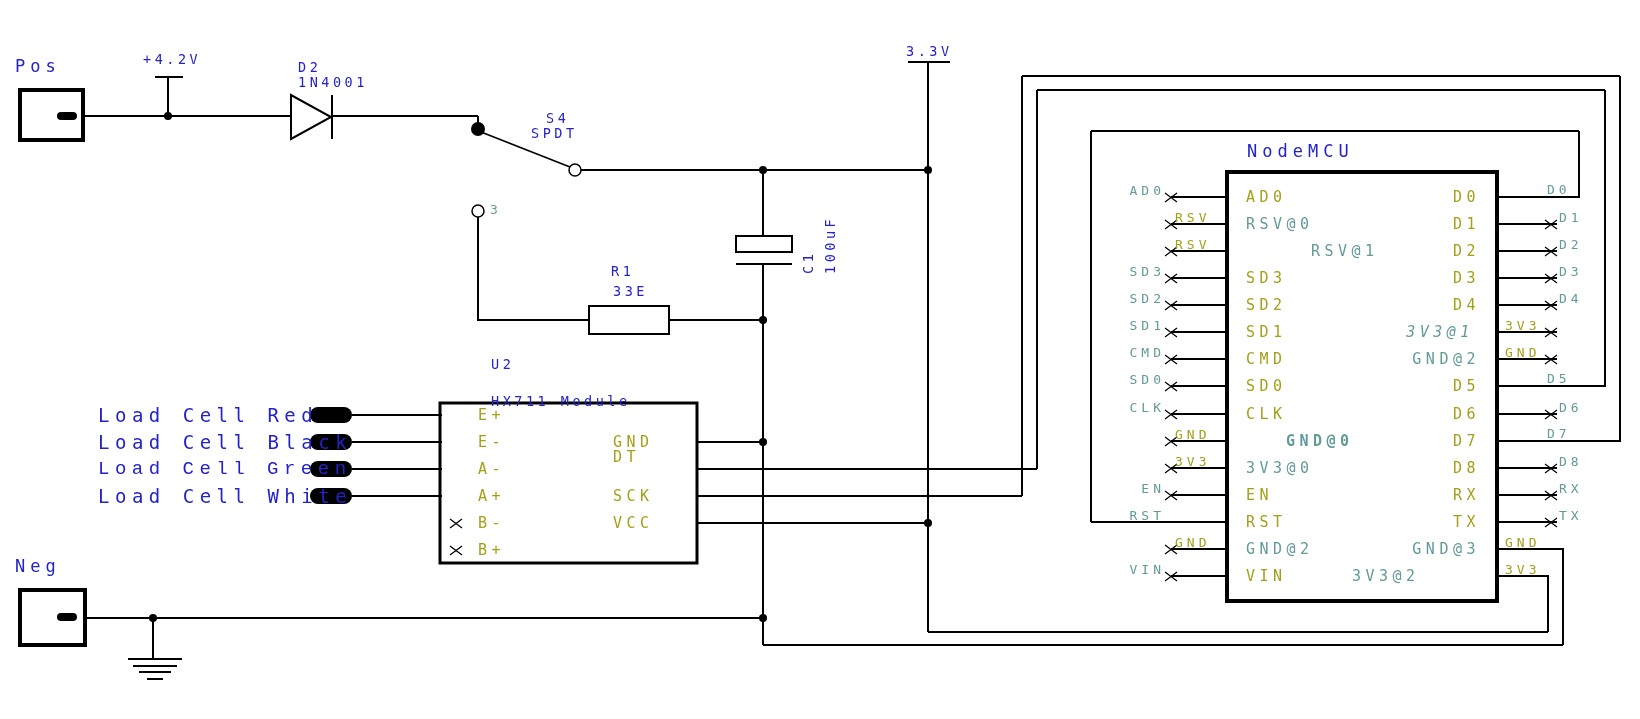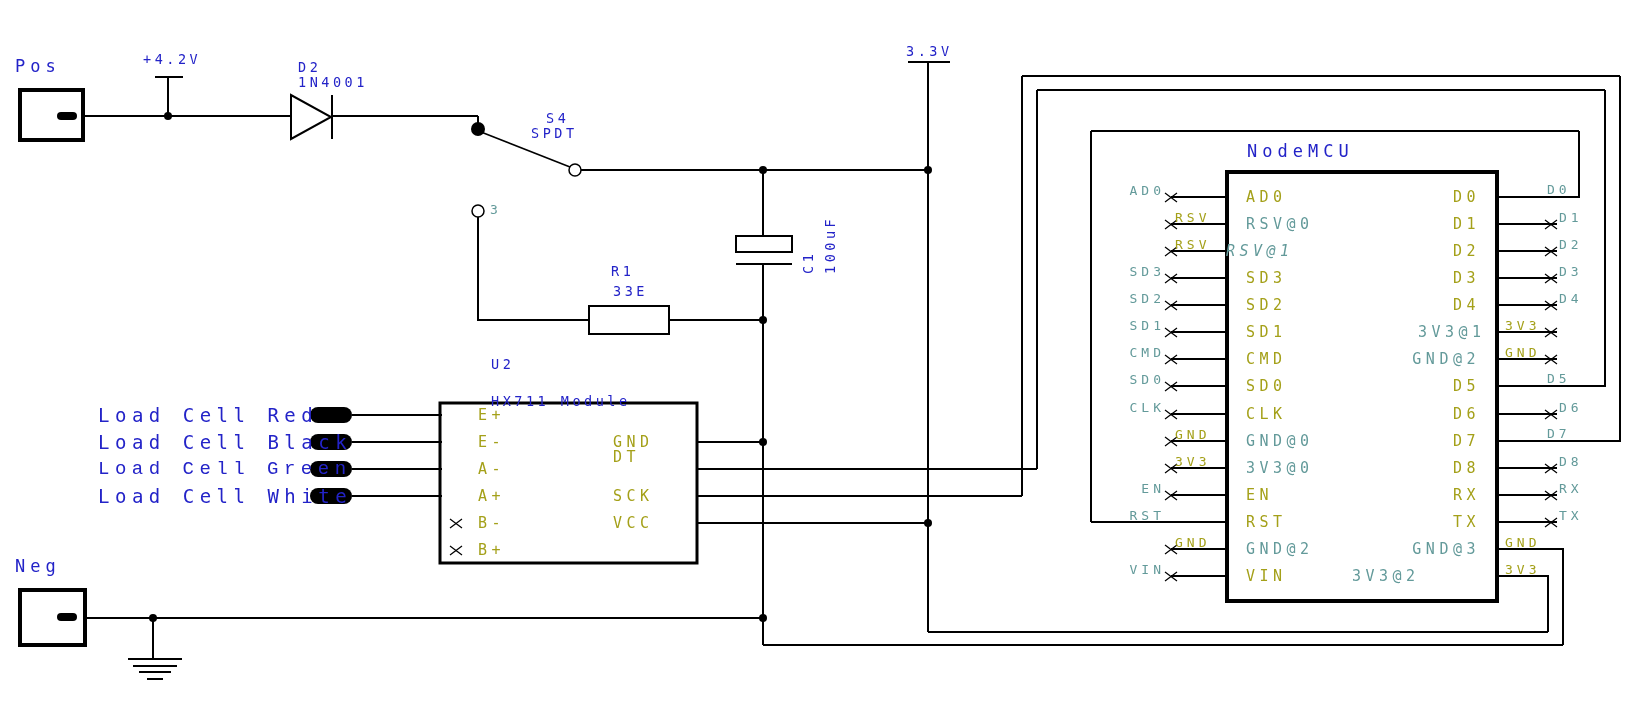--- a/index.html
+++ b/index.html
@@ -215,35 +215,35 @@
     <div class="t vlabel" style="left:797px;top:182px;height:92px"><span>C1</span><span>100uF</span></div>
     <div class="t blue" style="left:491px;top:357px">U2</div>
     <div class="t blue" style="left:491px;top:394px">HX711 Module</div>
     <div class="t blue-lg" style="left:1247px;top:142px">NodeMCU</div>
     <div id="gen-labels">
         <div class="t net teal" style="left: 1047px; top: 184px; width: 118px; text-align: right;">AD0</div>
         <div class="t pin olive" style="left: 1246px; top: 188px;">AD0</div>
         <div class="t net olive" style="left: 1175px; top: 211px;">RSV</div>
         <div class="t pin teal" style="left: 1246px; top: 215px;">RSV@0</div>
         <div class="t net olive" style="left: 1175px; top: 238px;">RSV</div>
-        <div class="t pin teal" style="left: 1226px; top: 242px; font-style: italic;">RSV@1</div>
+        <div class="t pin teal" style="left: 1311px; top: 242px;">RSV@1</div>
         <div class="t net teal" style="left: 1047px; top: 265px; width: 118px; text-align: right;">SD3</div>
         <div class="t pin olive" style="left: 1246px; top: 269px;">SD3</div>
         <div class="t net teal" style="left: 1047px; top: 292px; width: 118px; text-align: right;">SD2</div>
         <div class="t pin olive" style="left: 1246px; top: 296px;">SD2</div>
         <div class="t net teal" style="left: 1047px; top: 319px; width: 118px; text-align: right;">SD1</div>
         <div class="t pin olive" style="left: 1246px; top: 323px;">SD1</div>
         <div class="t net teal" style="left: 1047px; top: 346px; width: 118px; text-align: right;">CMD</div>
         <div class="t pin olive" style="left: 1246px; top: 350px;">CMD</div>
         <div class="t net teal" style="left: 1047px; top: 373px; width: 118px; text-align: right;">SD0</div>
         <div class="t pin olive" style="left: 1246px; top: 377px;">SD0</div>
         <div class="t net teal" style="left: 1047px; top: 401px; width: 118px; text-align: right;">CLK</div>
         <div class="t pin olive" style="left: 1246px; top: 405px;">CLK</div>
         <div class="t net olive" style="left: 1175px; top: 428px;">GND</div>
-        <div class="t pin teal" style="left: 1246px; top: 432px;">GND@0</div>
+        <div class="t pin teal" style="left: 1286px; top: 432px; font-weight: bold;">GND@0</div>
         <div class="t net olive" style="left: 1175px; top: 455px;">3V3</div>
         <div class="t pin teal" style="left: 1246px; top: 459px;">3V3@0</div>
         <div class="t net teal" style="left: 1047px; top: 482px; width: 118px; text-align: right;">EN</div>
         <div class="t pin olive" style="left: 1246px; top: 486px;">EN</div>
         <div class="t net teal" style="left: 1047px; top: 509px; width: 118px; text-align: right;">RST</div>
         <div class="t pin olive" style="left: 1246px; top: 513px;">RST</div>
         <div class="t net olive" style="left: 1175px; top: 536px;">GND</div>
         <div class="t pin teal" style="left: 1246px; top: 540px;">GND@2</div>
         <div class="t net teal" style="left: 1047px; top: 563px; width: 118px; text-align: right;">VIN</div>
         <div class="t pin olive" style="left: 1246px; top: 567px;">VIN</div>
@@ -251,21 +251,21 @@
         <div class="t pin olive" style="left: 1352px; top: 188px; width: 128px; text-align: right;">D0</div>
         <div class="t net teal" style="left: 1559px; top: 211px;">D1</div>
         <div class="t pin olive" style="left: 1352px; top: 215px; width: 128px; text-align: right;">D1</div>
         <div class="t net teal" style="left: 1559px; top: 238px;">D2</div>
         <div class="t pin olive" style="left: 1352px; top: 242px; width: 128px; text-align: right;">D2</div>
         <div class="t net teal" style="left: 1559px; top: 265px;">D3</div>
         <div class="t pin olive" style="left: 1352px; top: 269px; width: 128px; text-align: right;">D3</div>
         <div class="t net teal" style="left: 1559px; top: 292px;">D4</div>
         <div class="t pin olive" style="left: 1352px; top: 296px; width: 128px; text-align: right;">D4</div>
         <div class="t net olive" style="left: 1505px; top: 319px;">3V3</div>
-        <div class="t pin teal" style="left: 1418px; top: 323px; width: 128px; text-align: left;">3V3@1</div>
+        <div class="t pin teal" style="left: 1376px; top: 323px; width: 128px; text-align: center; font-style: italic;">3V3@1</div>
         <div class="t net olive" style="left: 1505px; top: 346px;">GND</div>
         <div class="t pin teal" style="left: 1352px; top: 350px; width: 128px; text-align: right;">GND@2</div>
         <div class="t net teal" style="left: 1547px; top: 372px;">D5</div>
         <div class="t pin olive" style="left: 1352px; top: 377px; width: 128px; text-align: right;">D5</div>
         <div class="t net teal" style="left: 1559px; top: 401px;">D6</div>
         <div class="t pin olive" style="left: 1352px; top: 405px; width: 128px; text-align: right;">D6</div>
         <div class="t net teal" style="left: 1547px; top: 427px;">D7</div>
         <div class="t pin olive" style="left: 1352px; top: 432px; width: 128px; text-align: right;">D7</div>
         <div class="t net teal" style="left: 1559px; top: 455px;">D8</div>
         <div class="t pin olive" style="left: 1352px; top: 459px; width: 128px; text-align: right;">D8</div>

